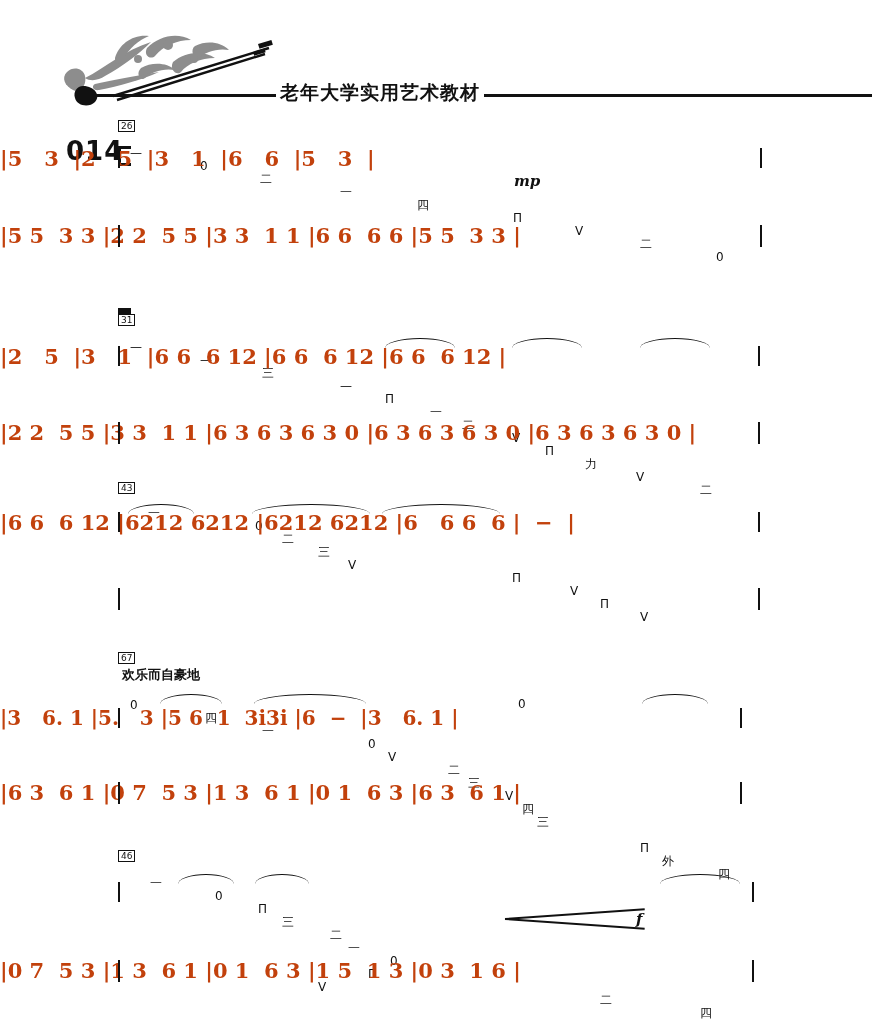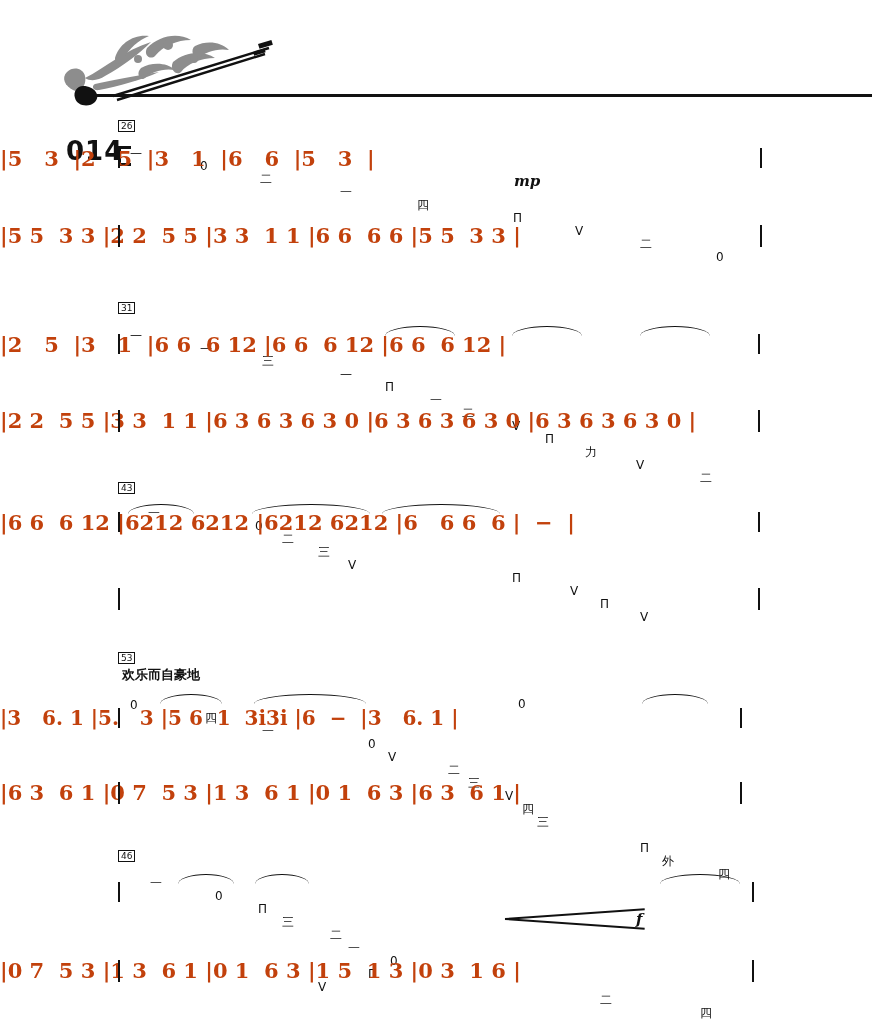--- a/index.html
+++ b/index.html
@@ -94,20 +94,21 @@
           <line x1="62" y1="72" x2="210" y2="26"></line>
         </g>
         <g fill="#111">
           <path d="M28 58 C22 58 18 64 20 70 C22 78 34 80 40 74 C46 68 40 58 28 58 Z"></path>
           <rect x="203" y="16" width="14" height="5" transform="rotate(-17 203 16)"></rect>
           <rect x="198" y="24" width="12" height="4" transform="rotate(-17 198 24)"></rect>
         </g>
       </svg>
     </div>
     <div class="header-rule"></div>
+    <div class="header-title">老年大学实用艺术教材</div>
   </div>
 
   <div class="page-number">014</div>
 
   <div class="system" style="top:118px;height:160px;">
     <div class="measure-num" style="left:118px;top:2px;">26</div>
 
     <div class="marks" style="top:16px;">
       <span class="mk" style="left:130px;">—</span>
       <span class="mk" style="left:200px;">0</span>
@@ -127,21 +128,21 @@
     <div class="dyn" style="left:514px;top:54px;">mp</div>
 
     <div class="numrow" style="top:105px;">|5 5  3 3 |2 2  5 5 |3 3  1 1 |6 6  6 6 |5 5  3 3 |</div>
 
     <div class="thinline" style="left:118px;top:30px;height:20px;"></div>
     <div class="thinline" style="left:118px;top:107px;height:22px;"></div>
     <div class="thinline" style="left:760px;top:30px;height:20px;"></div>
     <div class="thinline" style="left:760px;top:107px;height:22px;"></div>
   </div>
 
-  <div class="system" style="top:300px;height:160px;text-decoration:underline;">
+  <div class="system" style="top:312px;height:160px;text-decoration:underline;">
     <div class="measure-num" style="left:118px;top:2px;">31</div>
 
     <div class="marks" style="top:16px;">
       <span class="mk" style="left:130px;">—</span>
       <span class="mk" style="left:200px;">—</span>
       <span class="mk" style="left:262px;">三</span>
       <span class="mk" style="left:340px;">—</span>
       <span class="mk" style="left:385px;">П</span>
       <span class="mk" style="left:430px;">一</span>
       <span class="mk" style="left:462px;">二</span>
@@ -187,21 +188,21 @@
     <div class="numrow" style="top:30px;">|6 6  6 12 |6212 6212 |6212 6212 |6   6 6  6 |  −  |</div>
 
     <div class="thinline" style="left:118px;top:32px;height:20px;"></div>
     <div class="thinline" style="left:118px;top:108px;height:22px;"></div>
     <div class="thinline" style="left:758px;top:32px;height:20px;"></div>
     <div class="thinline" style="left:758px;top:108px;height:22px;"></div>
   </div>
 
   <div class="system" style="top:856px;height:0;"></div>
   <div class="system" style="top:650px;height:180px;">
-    <div class="measure-num" style="left:118px;top:2px;">53</div>
+    <div class="measure-num" style="left:118px;top:2px;">67</div>
     <div class="expr" style="left:122px;top:16px;">欢乐而自豪地</div>
 
     <div class="marks" style="top:36px;">
       <span class="mk" style="left:130px;">0</span>
       <span class="mk" style="left:205px;">四</span>
       <span class="mk" style="left:262px;">一</span>
       <span class="mk" style="left:368px;">0</span>
       <span class="mk" style="left:388px;">Ⅴ</span>
       <span class="mk" style="left:448px;">二</span>
       <span class="mk" style="left:468px;">三</span>

